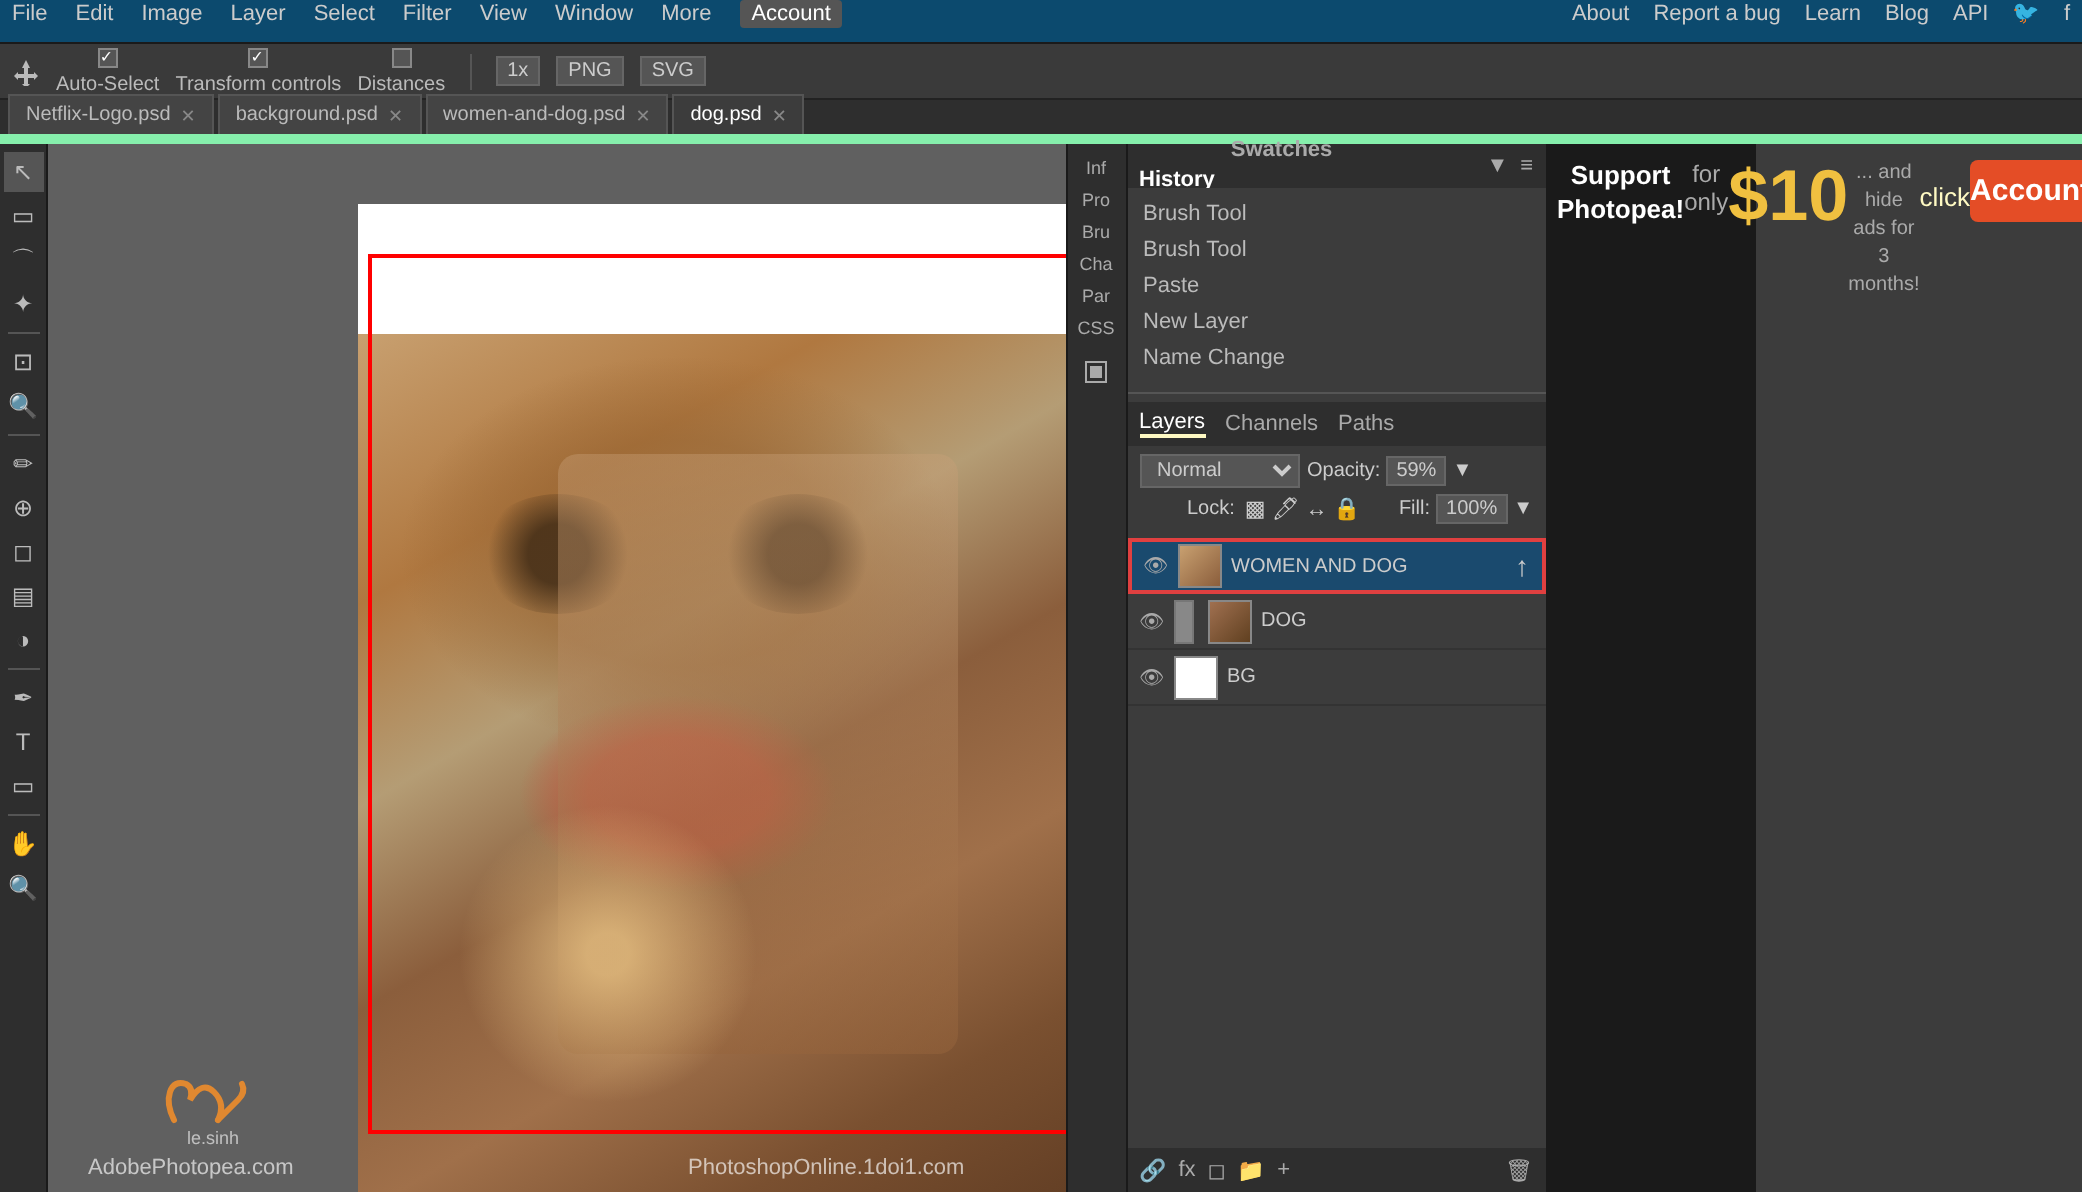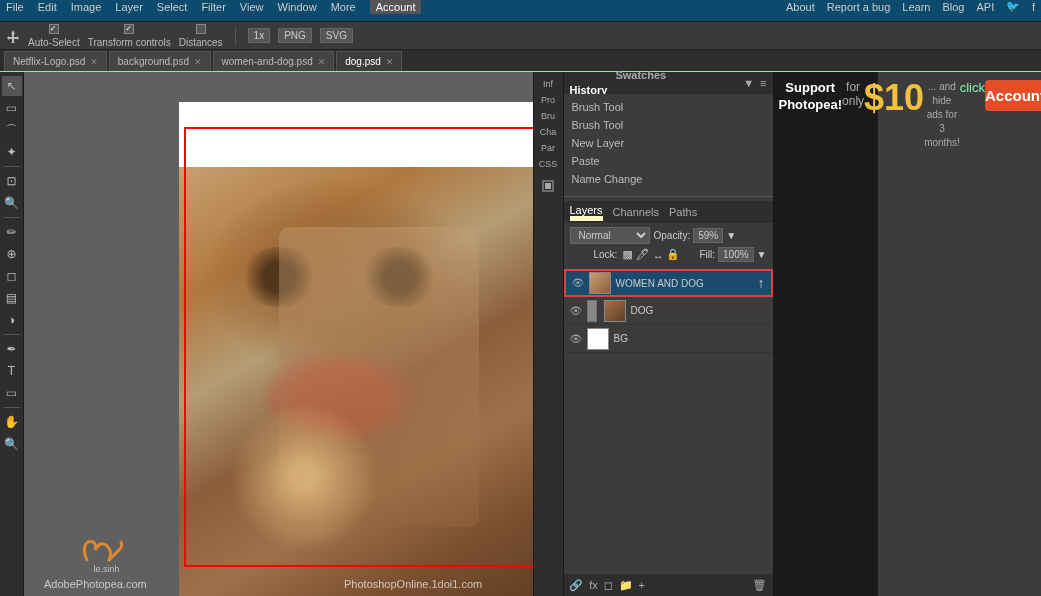--- a/index.html
+++ b/index.html
@@ -94,21 +94,21 @@
       margin: 0 4px;
     }
 
     
     #tab-bar {
       height: 22px;
       background: #2e2e2e;
       display: flex;
       align-items: flex-end;
       padding-left: 4px;
-      border-bottom: 1px solid #86efac;
+      border-bottom: 5px solid #86efac;
     }
     .tab {
       height: 20px;
       background: #444;
       border: 1px solid #555;
       border-bottom: none;
       padding: 0 8px;
       display: flex;
       align-items: center;
       font-size: 10px;
@@ -255,21 +255,21 @@
       padding: 0 6px;
       gap: 10px;
       font-size: 11px;
     }
     .layers-tab {
       color: #aaa;
       cursor: pointer;
     }
     .layers-tab.active {
       color: #fff;
-      border-bottom: 5px solid #fef9c3;
+      border-bottom: 2px solid #fef9c3;
     }
 
     
     #layer-controls {
       padding: 4px 6px;
       background: #3a3a3a;
       font-size: 10px;
     }
     .layer-row-1 {
       display: flex;
@@ -603,24 +603,24 @@
       </div>
 
       <div id="history-panel">
         <div class="history-item">
           <span>Brush Tool</span>
         </div>
         <div class="history-item">
           <span>Brush Tool</span>
         </div>
         <div class="history-item">
+          <span>Paste</span>
+        </div>
+        <div class="history-item">
           <span>New Layer</span>
-        </div>
-        <div class="history-item">
-          <span>Paste</span>
         </div>
         <div class="history-item">
           <span>Name Change</span>
         </div>
       </div>
 
       <div class="panel-divider"></div>
 
       <div id="layers-section">
         <div id="layers-header">
@@ -700,18 +700,18 @@
             <circle cx="25" cy="25" r="18" fill="#0f2040"></circle>
             <path d="M15,30 Q10,20 15,12 Q20,4 28,8 Q36,12 34,22 Q32,32 22,34 Q18,35 15,30 Z" fill="#e04020" opacity="0.9"></path>
             <path d="M28,8 Q38,10 40,20 Q42,30 34,36 Q26,42 18,38 Q22,36 26,30 Q30,24 28,14 Z" fill="#c83010" opacity="0.8"></path>
           </svg>
         </div>
       </div>
       <div id="ad-support-text" style="font-size:13px; font-weight:bold; color:#fff; text-align:center; line-height:1.3; margin-bottom:8px;">Support Photopea!</div>
       <div id="ad-for-only" style="font-size:12px; color:#aaa; text-align:center; margin-bottom:2px;">for only</div>
       <div id="ad-price" style="font-size:36px; font-weight:bold; color:#f0c040; text-align:center; line-height:1; margin-bottom:6px;">$10</div>
       <div id="ad-hide-ads" style="font-size:10px; color:#aaa; text-align:center; margin-bottom:16px; line-height:1.4;">... and hide ads for 3 months!</div>
-      <div id="ad-click-text" style="font-size:13px; color:#86efac; text-align:center; margin-bottom:6px;">click</div>
+      <div id="ad-click-text" style="font-size:13px; color:#fef9c3; text-align:center; margin-bottom:6px;margin-top:11px;">click</div>
       <button id="ad-account-btn" style="background:#e44d26; color:#fff; border:none; border-radius:4px; padding:7px 0; font-size:15px; font-weight:bold; cursor:pointer; width:88px;">Account</button>
     </div>
 
   </div>
 </div>
 
 </body></html>

